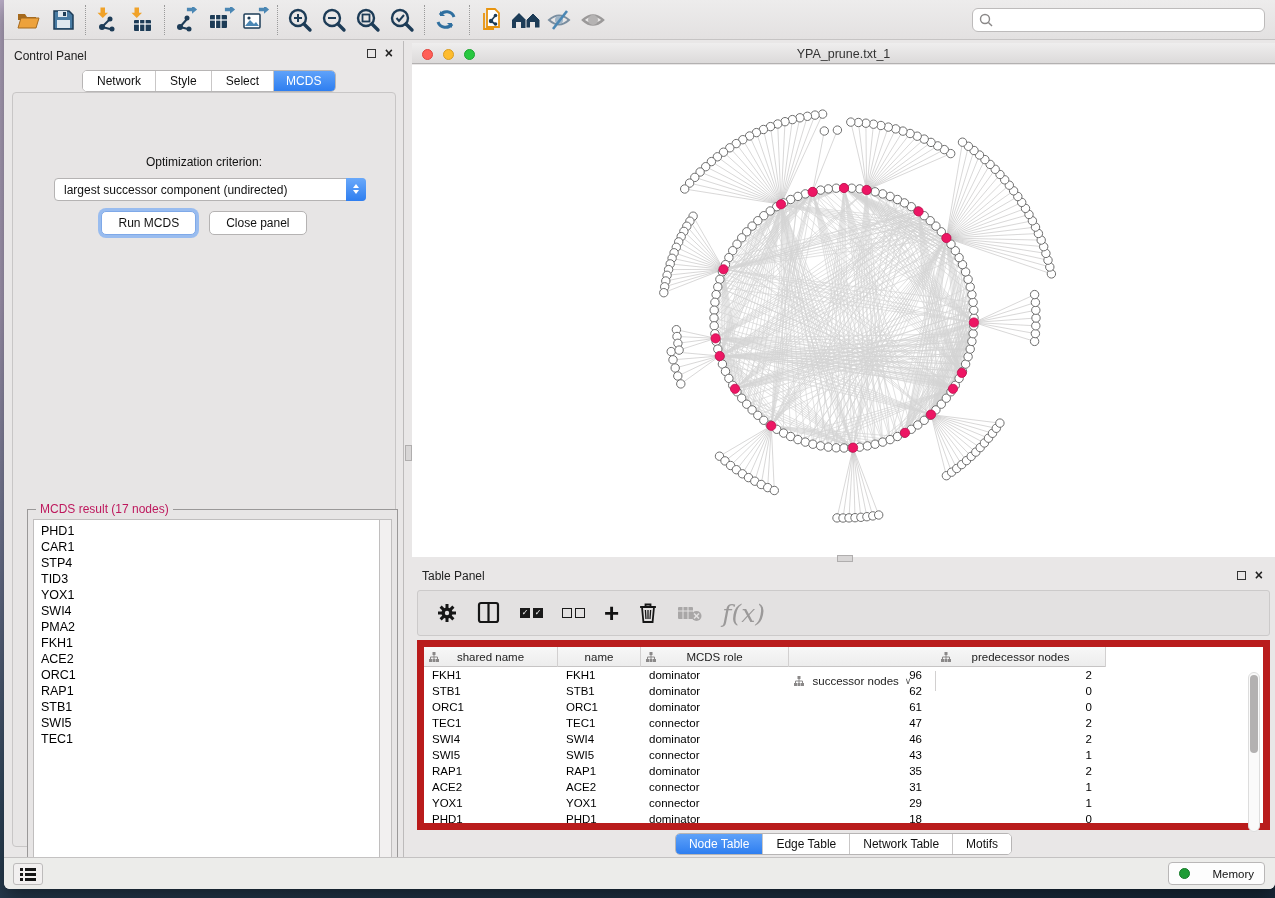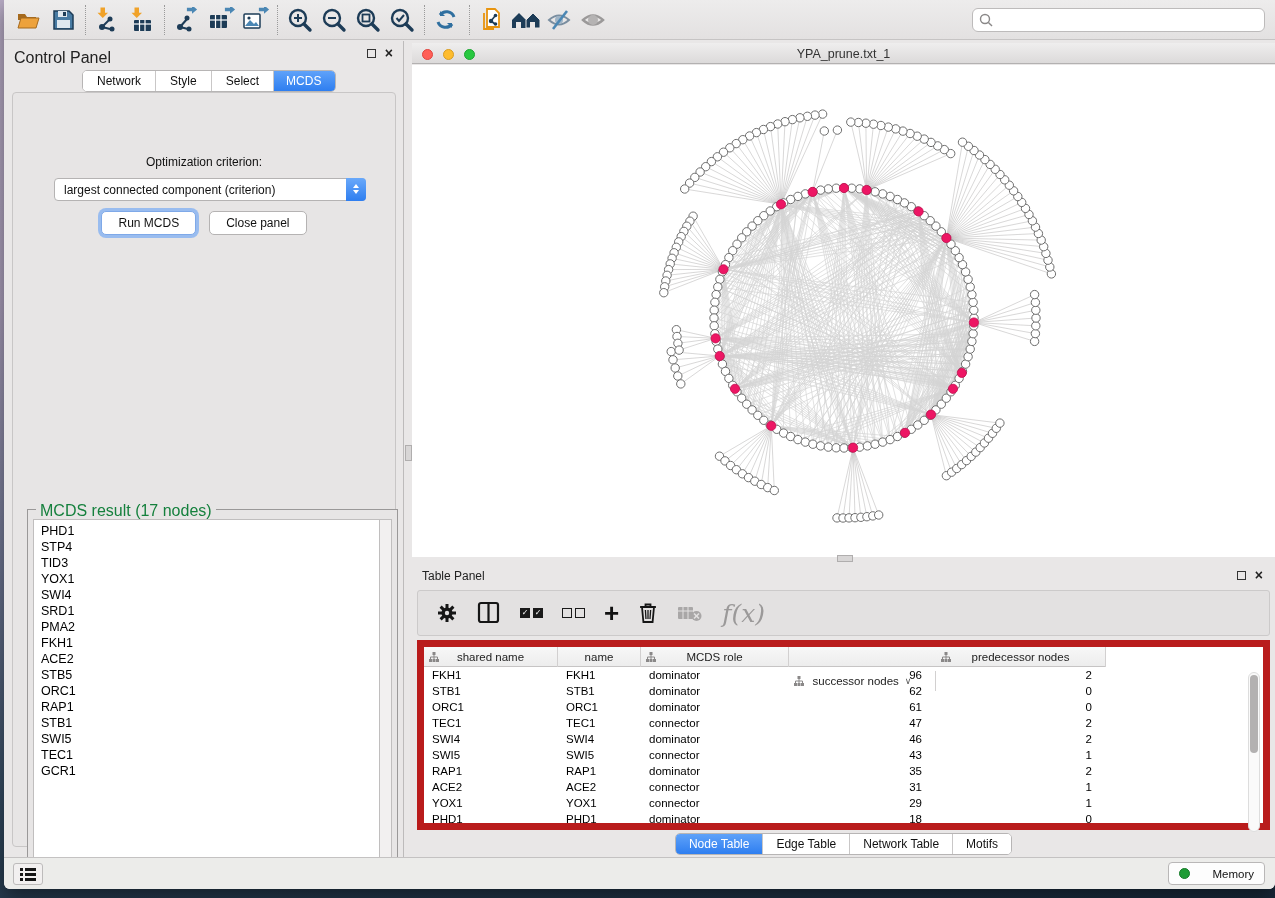--- a/index.html
+++ b/index.html
@@ -20,21 +20,21 @@
   .tbtn { width:34px; height:32px; display:flex; align-items:center; justify-content:center; }
   .tsep { width:1px; height:30px; border-left:1px dotted #9a9a9a; margin:0 5px; }
   .searchbox { position:absolute; right:10px; top:8px; width:293px; height:24px;
     background:#fff; border:1px solid #bdbbbb; border-radius:6px;
     display:flex; align-items:center; padding:0 6px; }
   .searchbox input { border:none; outline:none; flex:1; font-size:12px; background:transparent; margin-left:4px; }
 
   
   .control-panel { position:absolute; left:0; top:41px; width:399px; height:816px; background:#e9e7e7; }
   .panel-title-row { position:absolute; left:0; top:6px; width:100%; height:18px; }
-  .panel-title { position:absolute; left:10px; top:2px; font-size:16px; color:#222; }
+  .panel-title { position:absolute; left:10px; top:2px; font-size:12px; color:#222; }
   .panel-icons { position:absolute; right:10px; top:0; display:flex; gap:9px; align-items:center; }
   .float-icon { width:9px; height:9px; border:1.5px solid #333; display:inline-block; }
   .close-icon { font-size:14px; font-weight:bold; color:#222; line-height:12px; }
 
   .seg-tabs { position:absolute; left:78px; top:29px; display:flex; border:1px solid #b7b5b5;
     border-radius:5px; overflow:hidden; background:#fff; height:22px; }
   .seg-tab { padding:3px 14px; font-size:12px; border-right:1px solid #c9c7c7; background:#fff; color:#111; }
   .seg-tab:last-child { border-right:none;padding-left:12px; }
   .seg-tab.active { background:linear-gradient(#5fa2f9,#2e7ef0); color:#fff; }
 
@@ -48,21 +48,21 @@
     background:linear-gradient(#6aa9fa,#2e7ef0); display:flex; flex-direction:column;
     align-items:center; justify-content:center; gap:2px; }
   .sel-stepper .up { width:0;height:0;border-left:3.5px solid transparent;border-right:3.5px solid transparent;border-bottom:4px solid #fff; }
   .sel-stepper .dn { width:0;height:0;border-left:3.5px solid transparent;border-right:3.5px solid transparent;border-top:4px solid #fff; }
   .btn-row { position:absolute; left:0; top:118px; width:100%; display:flex; justify-content:center; gap:13px; }
   .mac-btn { background:#fff; border:1px solid #b5b3b3; border-radius:5px; padding:4px 16px; font-size:12px; color:#111; }
   .mac-btn.focused { box-shadow:0 0 0 3px rgba(90,155,248,.55); border-color:#7fa9e8; }
 
   .result-box { position:absolute; left:14px; top:416px; width:371px; height:371px;
     border:1px solid #9a9898; background:#e7e5e5; }
-  .result-legend { position:absolute; left:8px; top:-8px; background:#e7e5e5; padding:0 4px; font-size:16px; color:#15803d;text-align:center; }
+  .result-legend { position:absolute; left:8px; top:-8px; background:#e7e5e5; padding:0 4px; font-size:12px; color:#be185d;text-align:center; }
   .result-list { position:absolute; left:5px; top:9px; right:17px; bottom:5px; background:#fff;
     border:1px solid #c0bebe; overflow:hidden; padding:3px 0 0 7px; }
   .result-scroll { position:absolute; right:5px; top:9px; width:12px; bottom:5px; background:#f2f0f0; border:1px solid #c0bebe; border-left:none; }
   .result-item { font-size:12.5px; line-height:16px; color:#000; }
 
   
   .vsplit { position:absolute; left:399px; top:41px; width:9px; height:816px; background:#e9e7e7; border-left:1px solid #bdbbbb; }
   .vsplit .grip { position:absolute; left:1px; top:404px; width:7px; height:16px; background:#d8d6d6; border:1px solid #b0aeae; }
   .hsplit-grip { position:absolute; left:425px; top:514px; width:16px; height:7px; background:#d8d6d6; border:1px solid #b0aeae; }
 
@@ -295,49 +295,47 @@
     </div>
     <div class="seg-tabs">
       <div class="seg-tab">Network</div>
       <div class="seg-tab">Style</div>
       <div class="seg-tab">Select</div>
       <div class="seg-tab active">MCDS</div>
     </div>
     <div class="cp-content">
       <div class="opt-label">Optimization criterion:</div>
       <div class="opt-select">
-        <span class="sel-text">largest connected component (criterion)</span>
+        <span class="sel-text">largest successor component (undirected)</span>
         <span class="sel-stepper">
               <span class="up"></span>
               <span class="dn"></span>
             </span>
       </div>
       <div class="btn-row">
         <button class="mac-btn focused">Run MCDS</button>
         <button class="mac-btn">Close panel</button>
       </div>
       <div class="result-box">
         <span class="result-legend">MCDS result (17 nodes)</span>
         <div class="result-list">
               <div class="result-item">PHD1</div>
+              <div class="result-item">CAR1</div>
               <div class="result-item">STP4</div>
               <div class="result-item">TID3</div>
               <div class="result-item">YOX1</div>
               <div class="result-item">SWI4</div>
-              <div class="result-item">SRD1</div>
               <div class="result-item">PMA2</div>
               <div class="result-item">FKH1</div>
               <div class="result-item">ACE2</div>
-              <div class="result-item">STB5</div>
               <div class="result-item">ORC1</div>
               <div class="result-item">RAP1</div>
               <div class="result-item">STB1</div>
               <div class="result-item">SWI5</div>
               <div class="result-item">TEC1</div>
-              <div class="result-item">GCR1</div>
             </div>
         <div class="result-scroll"></div>
       </div>
     </div>
   </div>
 
   <div class="vsplit">
         <div class="grip"></div>
       </div>
 

